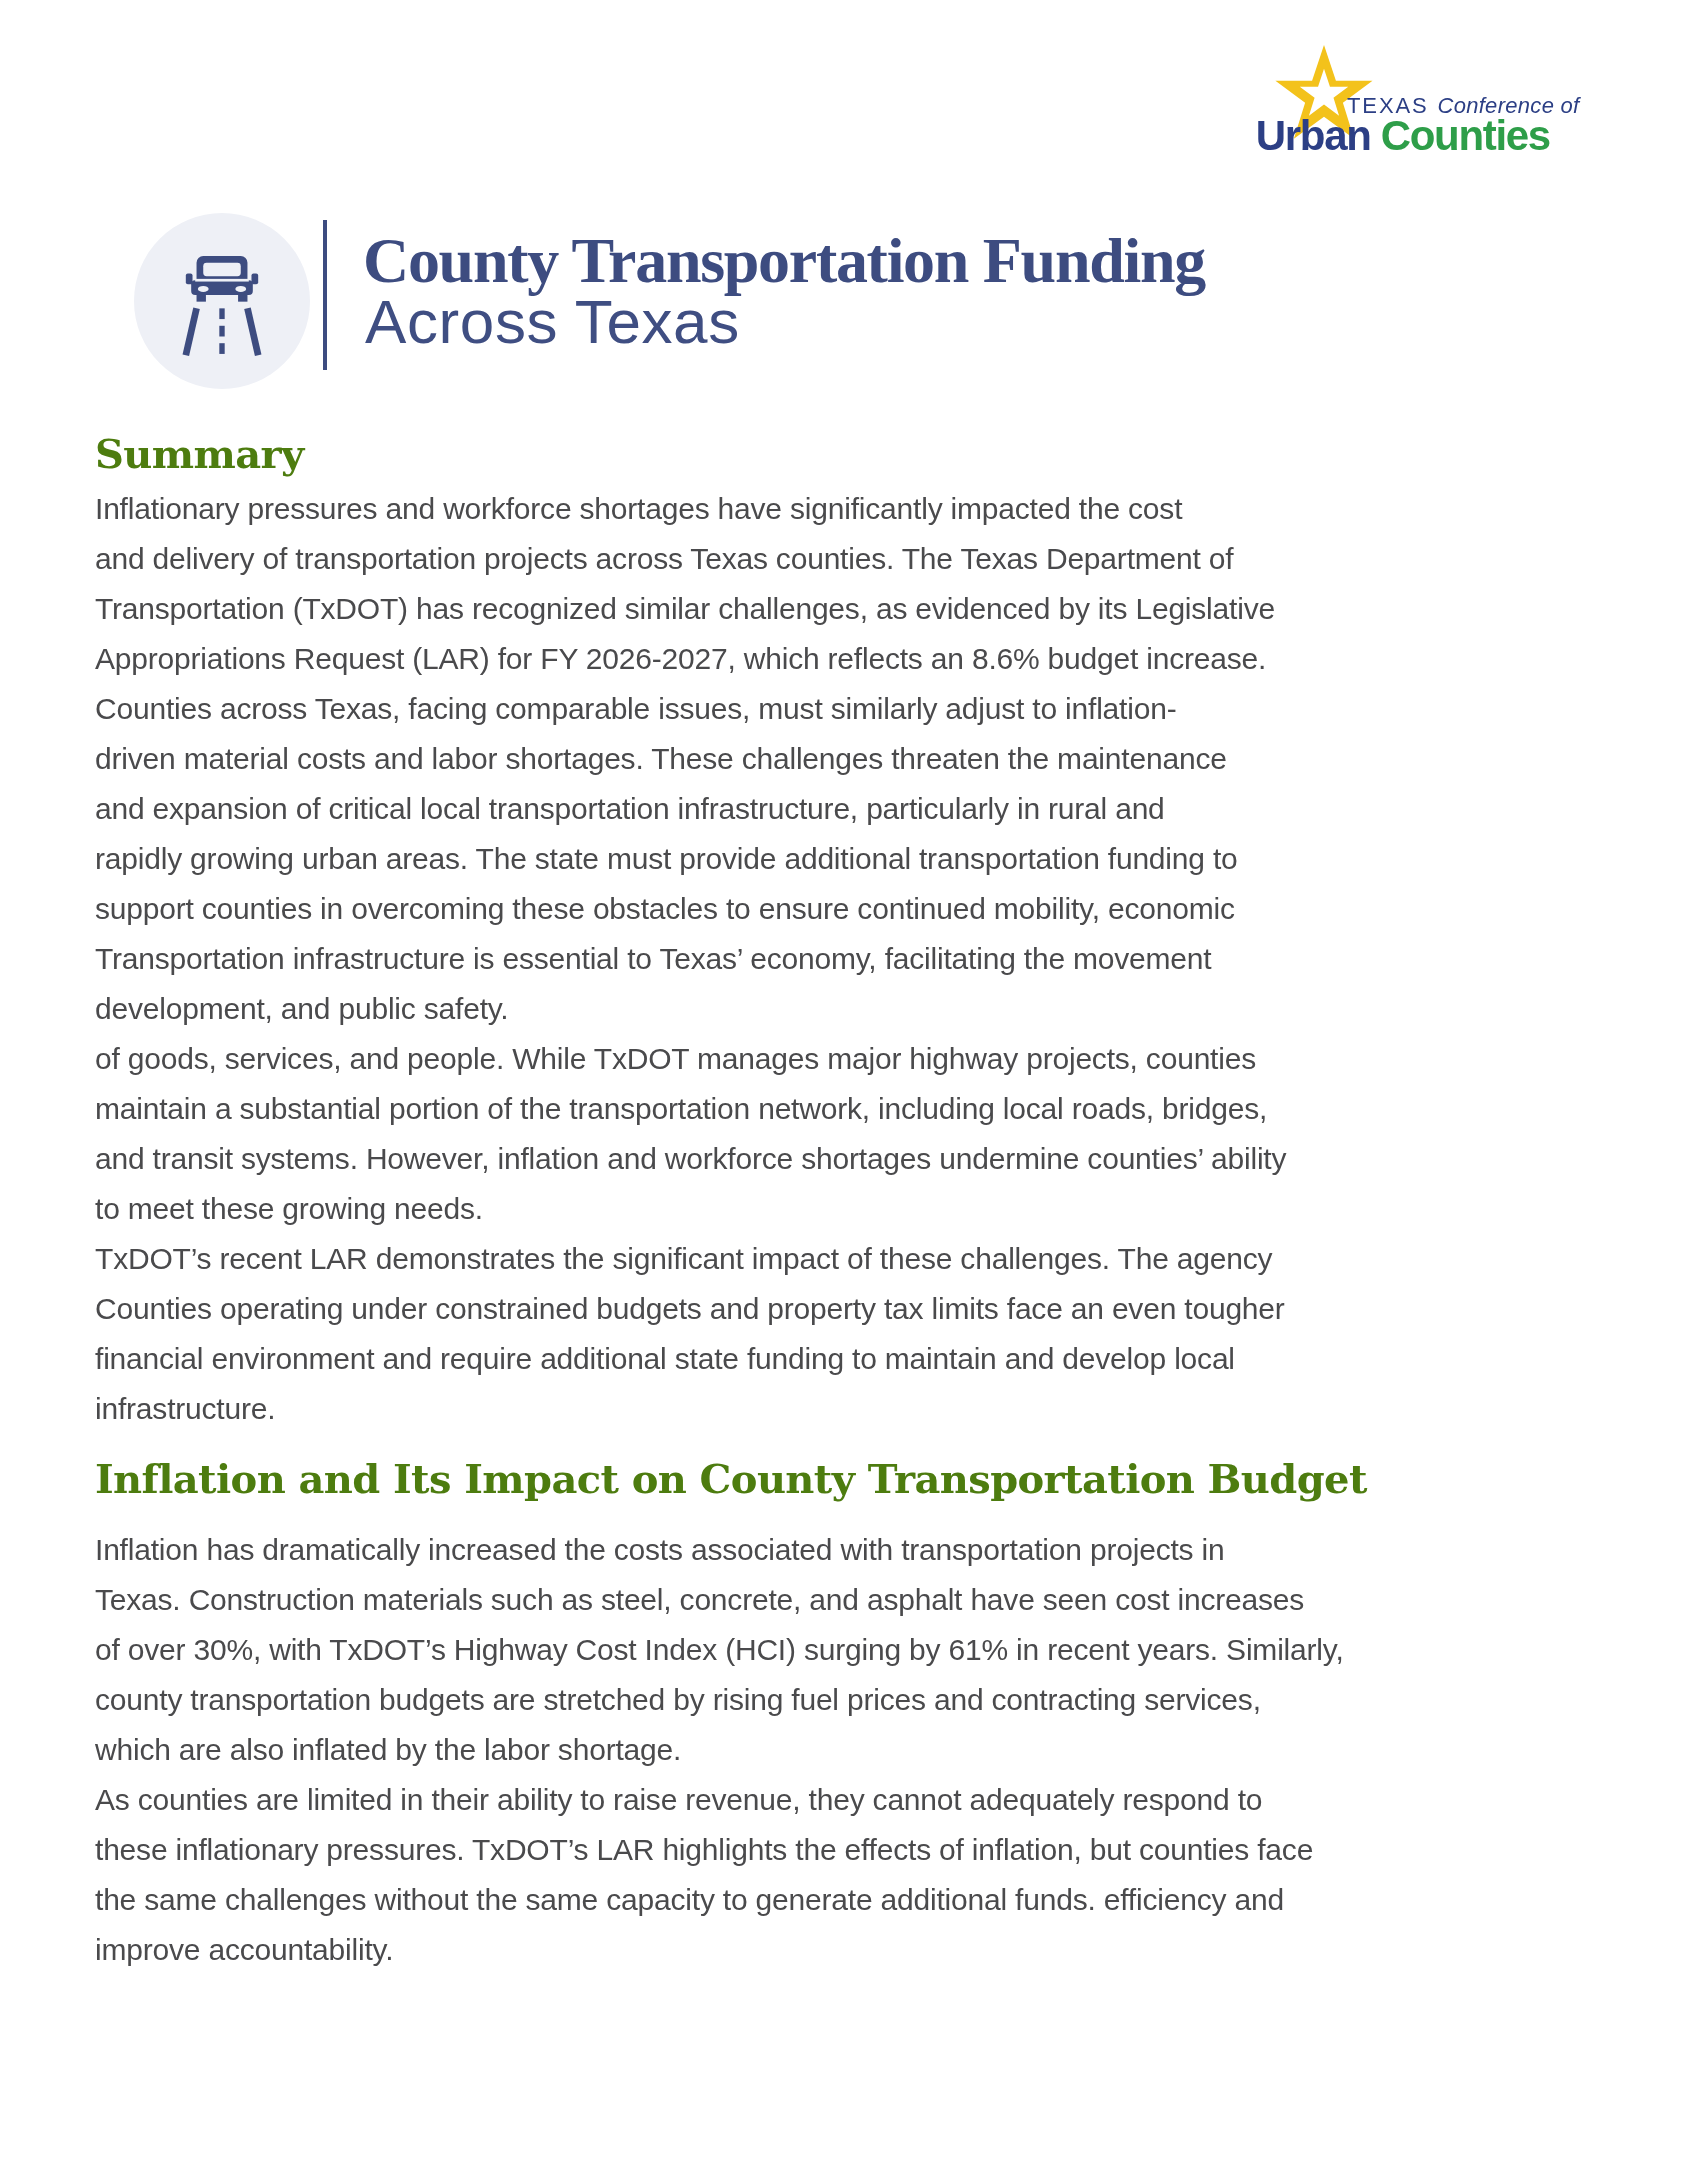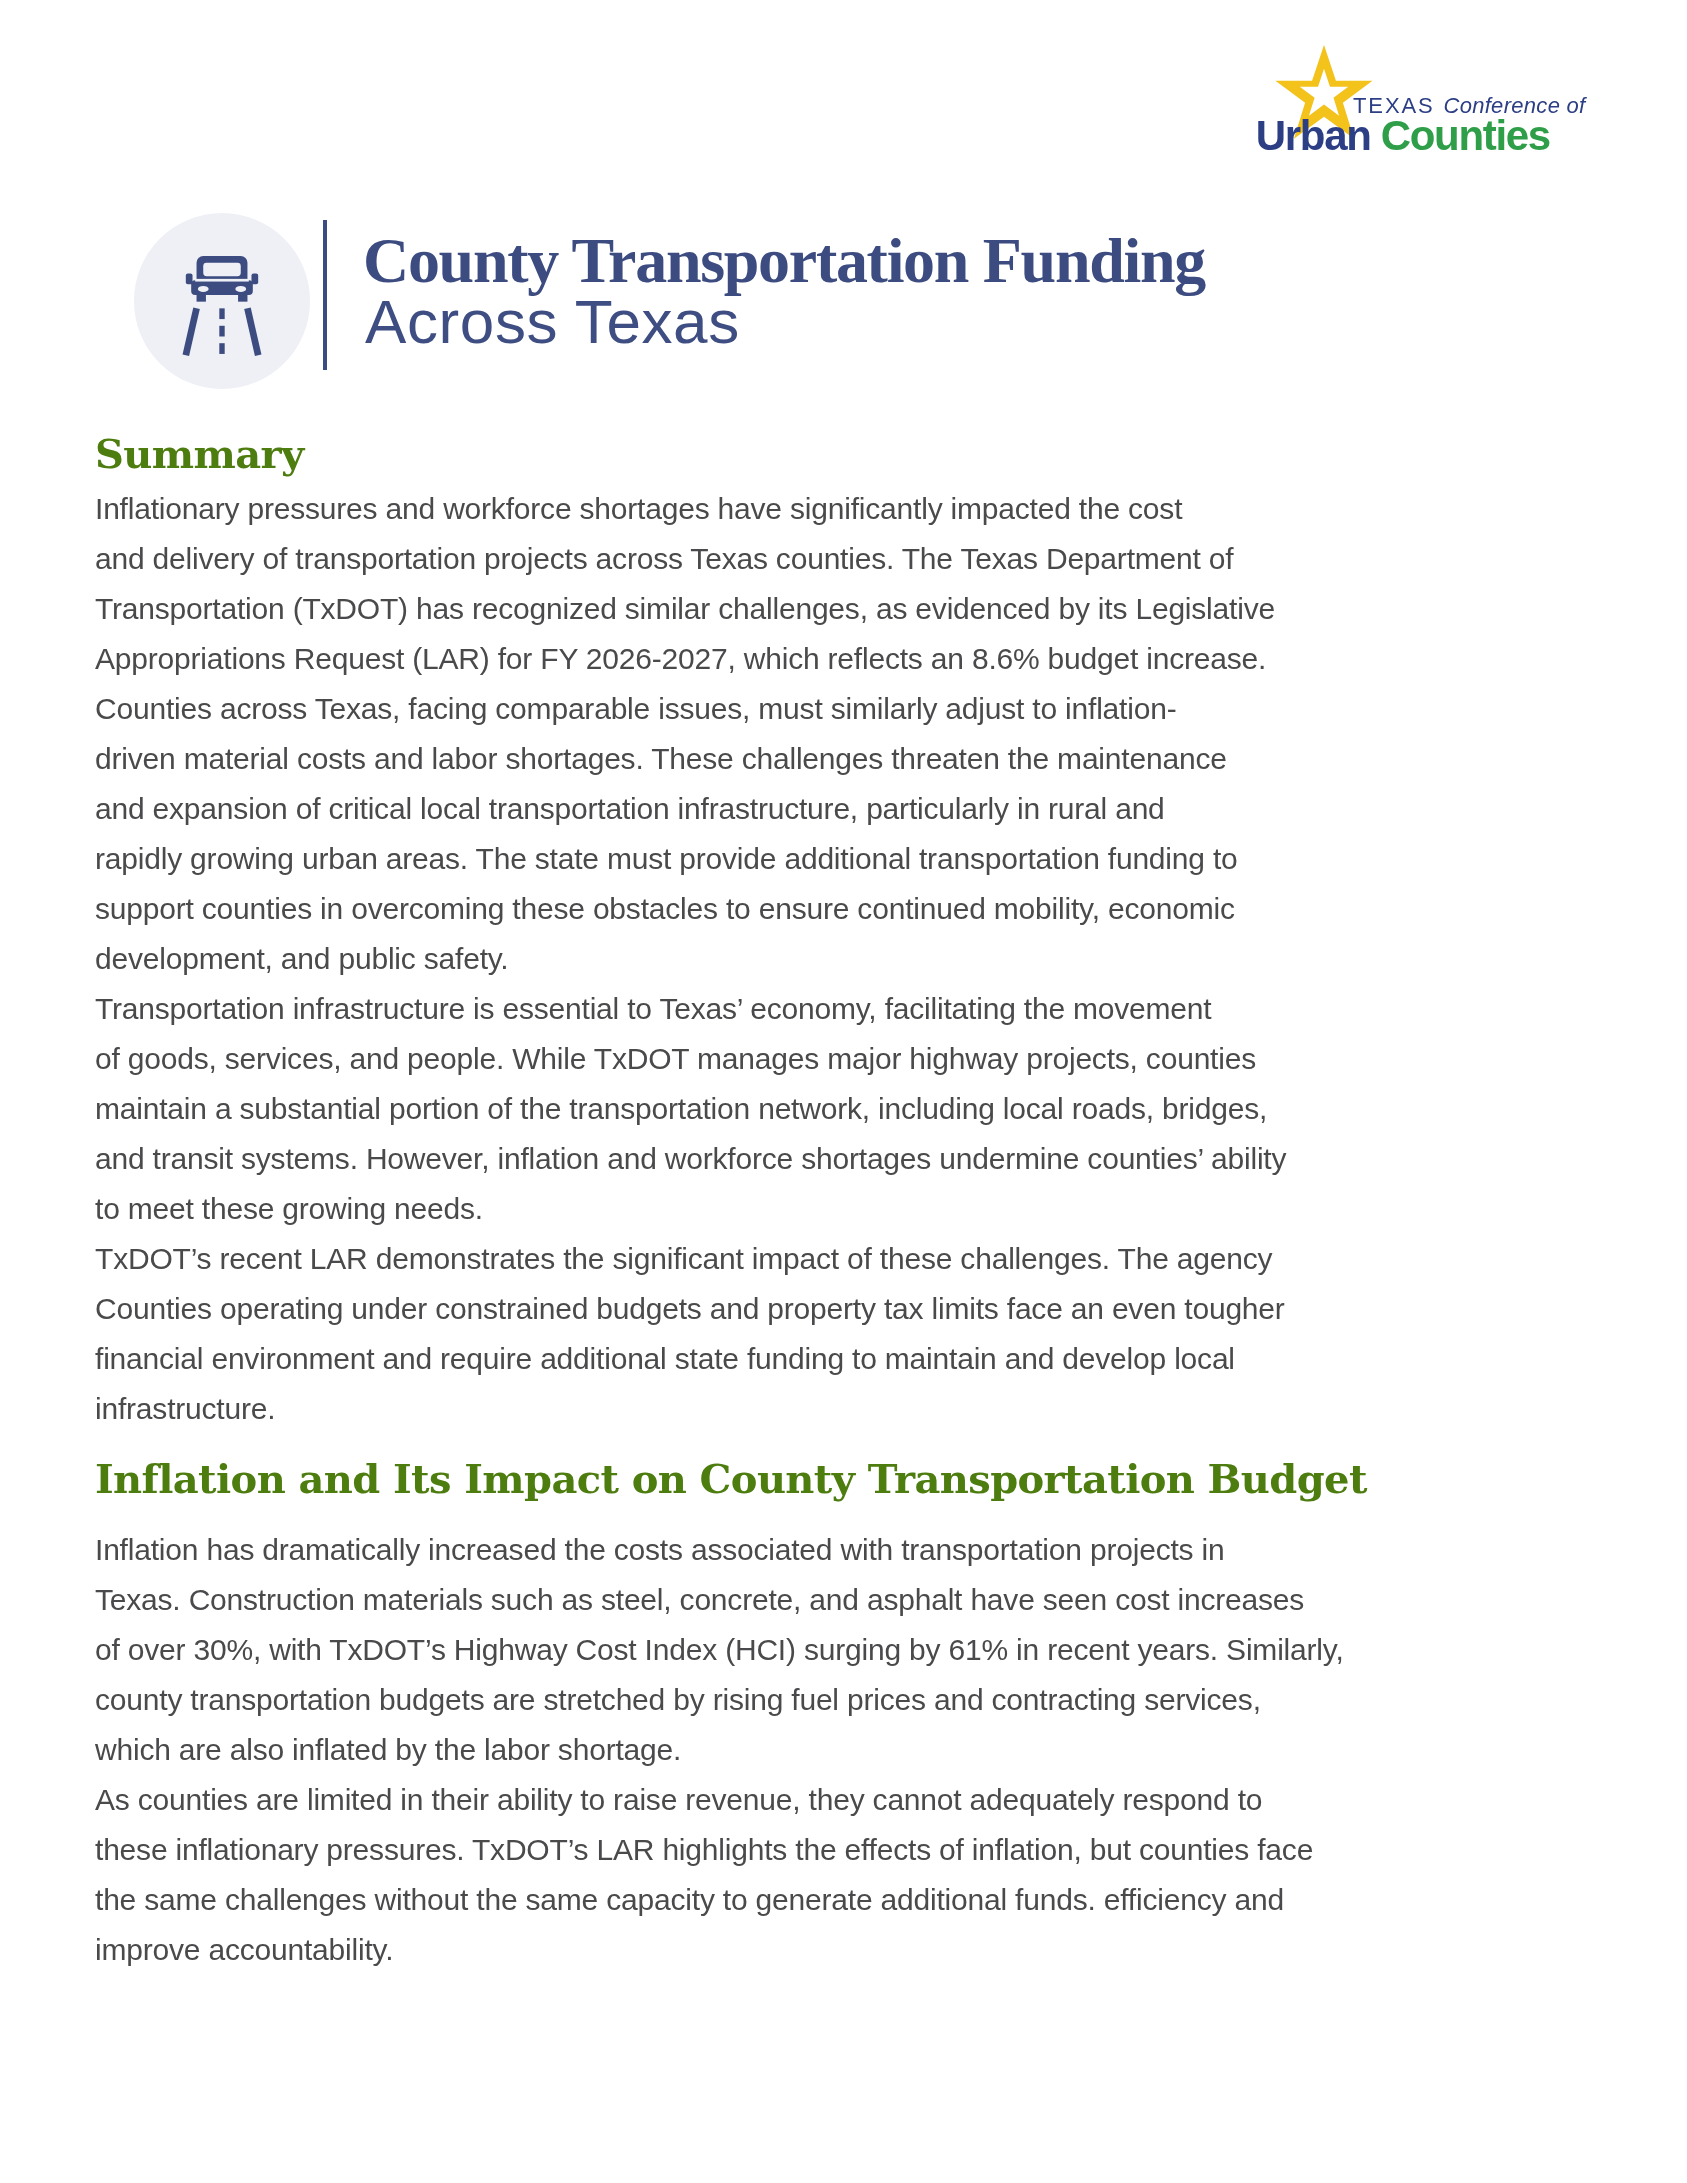--- a/index.html
+++ b/index.html
@@ -3,21 +3,21 @@
 <meta charset="utf-8">
 <style>
   html,body{margin:0;padding:0;}
   body{
     width:1687px;height:2183px;position:relative;background:#ffffff;
     font-family:"Liberation Sans",sans-serif;overflow:hidden;
   }
   
   .org-logo{position:absolute;left:1252px;top:46px;width:367px;height:117px;}
   .org-logo .star{position:absolute;left:19px;top:-1.3px;width:106px;height:96px;z-index:0;}
-  .logo-line1{position:absolute;left:95px;top:47px;font-size:22px;color:#2c3f85;white-space:nowrap;z-index:1;margin-left:6px;}
+  .logo-line1{position:absolute;left:95px;top:47px;font-size:22px;color:#2c3f85;white-space:nowrap;z-index:1;}
   .logo-texas{letter-spacing:1.9px;}
   .logo-conf{font-style:italic;margin-left:8.8px;letter-spacing:0.3px;}
   .logo-line2{position:absolute;left:3.8px;top:66px;font-size:42px;font-weight:bold;letter-spacing:-1.3px;white-space:nowrap;z-index:1;}
   .logo-urban{color:#2c3f85;}
   .logo-counties{color:#2e9e49;margin-left:10px;}
 
   
   .icon-circle{
     position:absolute;left:134px;top:213px;width:176px;height:176px;border-radius:50%;
     background:#eef0f6;display:flex;align-items:center;justify-content:center;
@@ -92,22 +92,22 @@
   <div>
       <div class="body-line">Inflationary pressures and workforce shortages have significantly impacted the cost</div>
       <div class="body-line">and delivery of transportation projects across Texas counties. The Texas Department of</div>
       <div class="body-line">Transportation (TxDOT) has recognized similar challenges, as evidenced by its Legislative</div>
       <div class="body-line">Appropriations Request (LAR) for FY 2026-2027, which reflects an 8.6% budget increase.</div>
       <div class="body-line">Counties across Texas, facing comparable issues, must similarly adjust to inflation-</div>
       <div class="body-line">driven material costs and labor shortages. These challenges threaten the maintenance</div>
       <div class="body-line">and expansion of critical local transportation infrastructure, particularly in rural and</div>
       <div class="body-line">rapidly growing urban areas. The state must provide additional transportation funding to</div>
       <div class="body-line">support counties in overcoming these obstacles to ensure continued mobility, economic</div>
+      <div class="body-line">Transportation infrastructure is essential to Texas’ economy, facilitating the movement</div>
       <div class="body-line">development, and public safety.</div>
-      <div class="body-line">Transportation infrastructure is essential to Texas’ economy, facilitating the movement</div>
       <div class="body-line">of goods, services, and people. While TxDOT manages major highway projects, counties</div>
       <div class="body-line">maintain a substantial portion of the transportation network, including local roads, bridges,</div>
       <div class="body-line">and transit systems. However, inflation and workforce shortages undermine counties’ ability</div>
       <div class="body-line">to meet these growing needs.</div>
       <div class="body-line">TxDOT’s recent LAR demonstrates the significant impact of these challenges. The agency</div>
       <div class="body-line">Counties operating under constrained budgets and property tax limits face an even tougher</div>
       <div class="body-line">financial environment and require additional state funding to maintain and develop local</div>
       <div class="body-line">infrastructure.</div>
     </div>
   <h2 class="section-heading second">Inflation and Its Impact on County Transportation Budget</h2>

